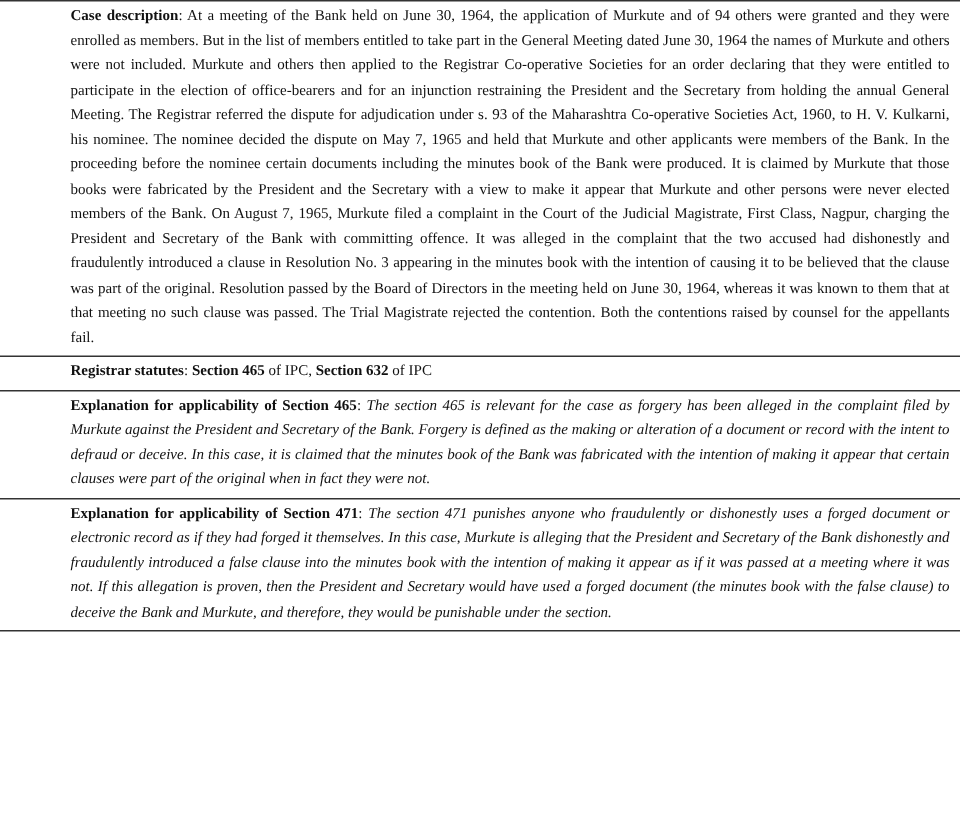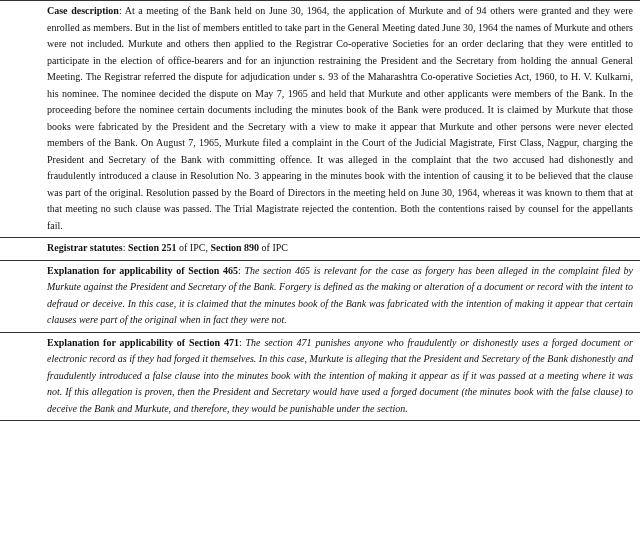--- a/index.html
+++ b/index.html
@@ -13,21 +13,21 @@
 </head>
 <body>
 
 <div class="doc">
   <div class="rule"></div>
 
   <div class="block"><b>Case description</b><span>: </span><span>At a meeting of the Bank held on June 30, 1964, the application of Murkute and of 94 others were granted and they were enrolled as members. But in the list of members entitled to take part in the General Meeting dated June 30, 1964 the names of Murkute and others were not included. Murkute and others then applied to the Registrar Co-operative Societies for an order declaring that they were entitled to participate in the election of office-bearers and for an injunction restraining the President and the Secretary from holding the annual General Meeting. The Registrar referred the dispute for adjudication under s. 93 of the Maharashtra Co-operative Societies Act, 1960, to H. V. Kulkarni, his nominee. The nominee decided the dispute on May 7, 1965 and held that Murkute and other applicants were members of the Bank. In the proceeding before the nominee certain documents including the minutes book of the Bank were produced. It is claimed by Murkute that those books were fabricated by the President and the Secretary with a view to make it appear that Murkute and other persons were never elected members of the Bank. On August 7, 1965, Murkute filed a complaint in the Court of the Judicial Magistrate, First Class, Nagpur, charging the President and Secretary of the Bank with committing offence. It was alleged in the complaint that the two accused had dishonestly and fraudulently introduced a clause in Resolution No. 3 appearing in the minutes book with the intention of causing it to be believed that the clause was part of the original. Resolution passed by the Board of Directors in the meeting held on June 30, 1964, whereas it was known to them that at that meeting no such clause was passed. The Trial Magistrate rejected the contention. Both the contentions raised by counsel for the appellants fail.</span></div>
 
   <div class="rule"></div>
 
-  <div class="block"><b>Registrar statutes</b><span>: </span><b>Section 251</b><span> </span><span>of IPC</span><span>, </span><b>Section 890</b><span> </span><span>of IPC</span></div>
+  <div class="block"><b>Registrar statutes</b><span>: </span><b>Section 465</b><span> </span><span>of IPC</span><span>, </span><b>Section 632</b><span> </span><span>of IPC</span></div>
 
   <div class="rule"></div>
 
   <div class="block"><b>Explanation for applicability of Section 465</b><span>: </span><span class="it">The section 465 is relevant for the case as forgery has been alleged in the complaint filed by Murkute against the President and Secretary of the Bank. Forgery is defined as the making or alteration of a document or record with the intent to defraud or deceive. In this case, it is claimed that the minutes book of the Bank was fabricated with the intention of making it appear that certain clauses were part of the original when in fact they were not.</span></div>
 
   <div class="rule"></div>
 
   <div class="block"><b>Explanation for applicability of Section 471</b><span>: </span><span class="it">The section 471 punishes anyone who fraudulently or dishonestly uses a forged document or electronic record as if they had forged it themselves. In this case, Murkute is alleging that the President and Secretary of the Bank dishonestly and fraudulently introduced a false clause into the minutes book with the intention of making it appear as if it was passed at a meeting where it was not. If this allegation is proven, then the President and Secretary would have used a forged document (the minutes book with the false clause) to deceive the Bank and Murkute, and therefore, they would be punishable under the section.</span></div>
 
   <div class="rule"></div>

